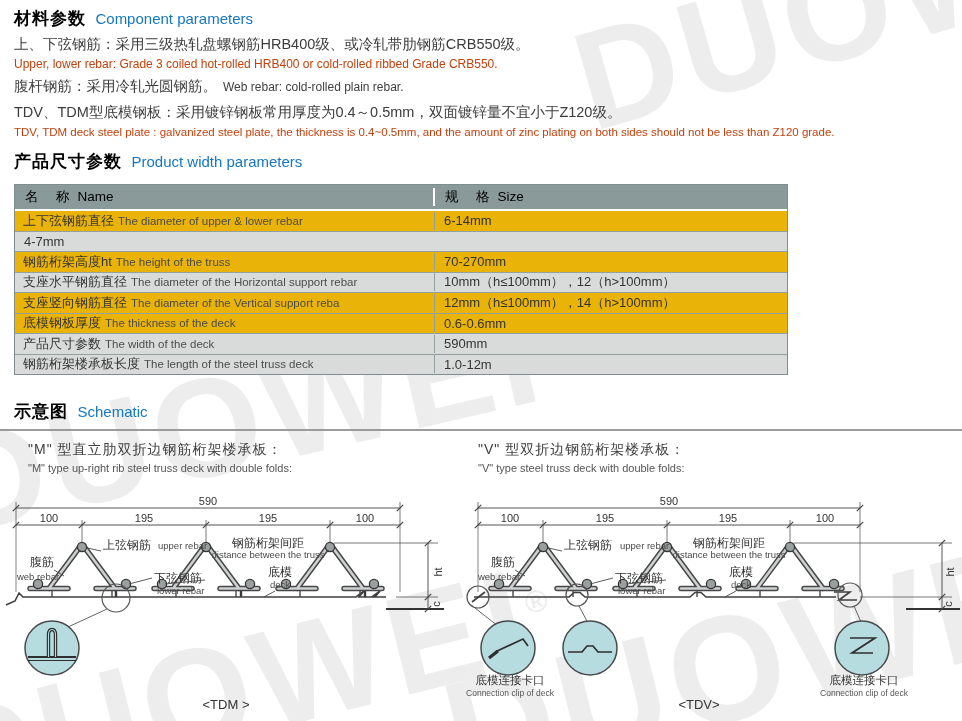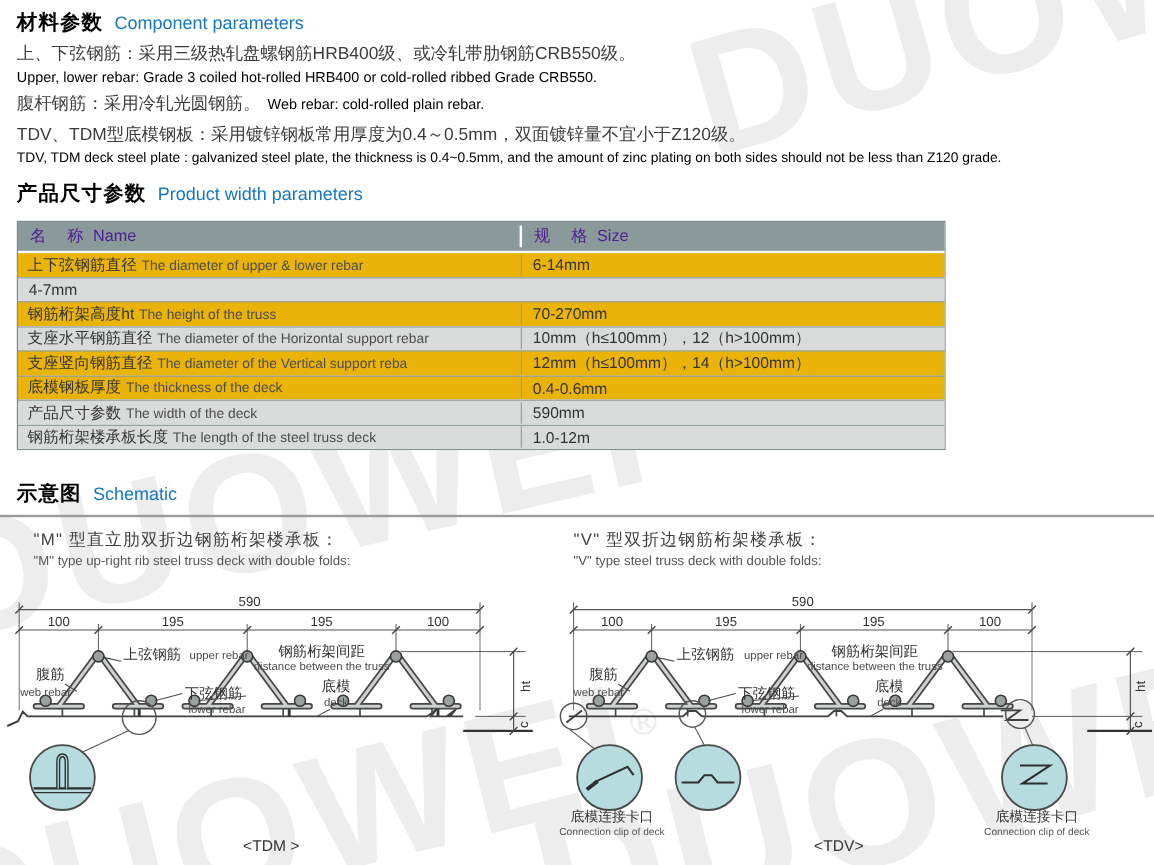--- a/index.html
+++ b/index.html
@@ -8,25 +8,25 @@
   
   .wm{position:absolute;z-index:0;color:#ededed;font-weight:bold;letter-spacing:.04em;
       white-space:nowrap;transform-origin:left top;user-select:none;line-height:1;}
   .wm .reg{font-size:.22em;vertical-align:1.6em;}
   .content{position:absolute;inset:0;z-index:1;}
   
   .sec-h{position:absolute;left:14px;white-space:nowrap;}
   .sec-h .hzh{color:#000000;font-size:17px;font-weight:bold;letter-spacing:1px;}
   .sec-h .hen{color:#1577c2;font-size:15px;margin-left:5px;text-align:right;}
   .pzh{position:absolute;left:14px;font-size:14.5px;color:#3c3c3c;white-space:nowrap;}
-  .pen{position:absolute;left:14px;font-size:12px;color:#000000;white-space:nowrap;}
-  .pen-inline{font-size:12px;color:#000000;margin-left:6px;}
+  .pen{position:absolute;left:14px;font-size:12px;color:#c2410c;white-space:nowrap;}
+  .pen-inline{font-size:12px;color:#404040;margin-left:6px;}
   
   .ptable{position:absolute;left:14px;top:184px;width:772px;border:1px solid #7e8e8e;background:#fff;}
-  .ptable .hd{display:flex;background:#8a999a;color:#4c1d95;height:24px;align-items:center;
+  .ptable .hd{display:flex;background:#8a999a;color:#000000;height:24px;align-items:center;
               border-bottom:2px solid #fff;font-size:13.5px;}
   .ptable .hd .c1{width:420px;padding-left:10px;box-sizing:border-box;border-right:2px solid #fff;}
   .ptable .hd .c2{flex:1;padding-left:10px;}
   .ptable .hd .zh{letter-spacing:2px;margin-right:6px;}
   .row{display:flex;height:19.5px;align-items:center;border-top:1px solid #93a0a0;
        font-size:13px;color:#333;background:#eab308;}
   .row.alt{background:#d9dbdb;}
   .row .c1{width:420px;padding-left:8px;border-right:1px solid #93a0a0;box-sizing:border-box;
            white-space:nowrap;overflow:hidden;}
   .row .c2{flex:1;padding-left:9px;white-space:nowrap;}
@@ -94,21 +94,21 @@
     <div class="row alt">
       <div class="c1"><span class="zh">支座水平钢筋直径</span><span class="en">The diameter of the Horizontal support rebar</span></div>
       <div class="c2">10mm（h≤100mm），12（h&gt;100mm）</div>
     </div>
     <div class="row">
       <div class="c1"><span class="zh">支座竖向钢筋直径</span><span class="en">The diameter of the Vertical support reba</span></div>
       <div class="c2">12mm（h≤100mm），14（h&gt;100mm）</div>
     </div>
     <div class="row">
       <div class="c1"><span class="zh">底模钢板厚度</span><span class="en">The thickness of the deck</span></div>
-      <div class="c2">0.4-0.6mm</div>
+      <div class="c2">0.6-0.6mm</div>
     </div>
     <div class="row alt">
       <div class="c1"><span class="zh">产品尺寸参数</span><span class="en">The width of the deck</span></div>
       <div class="c2">590mm</div>
     </div>
     <div class="row alt">
       <div class="c1"><span class="zh">钢筋桁架楼承板长度</span><span class="en">The length of the steel truss deck</span></div>
       <div class="c2">1.0-12m</div>
     </div>
   </div>

